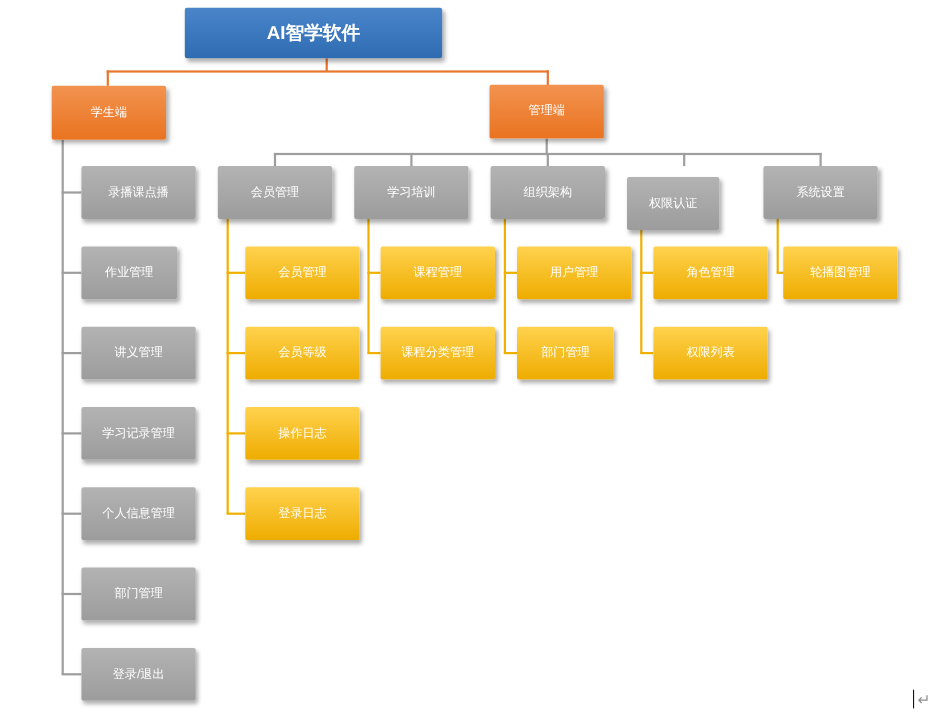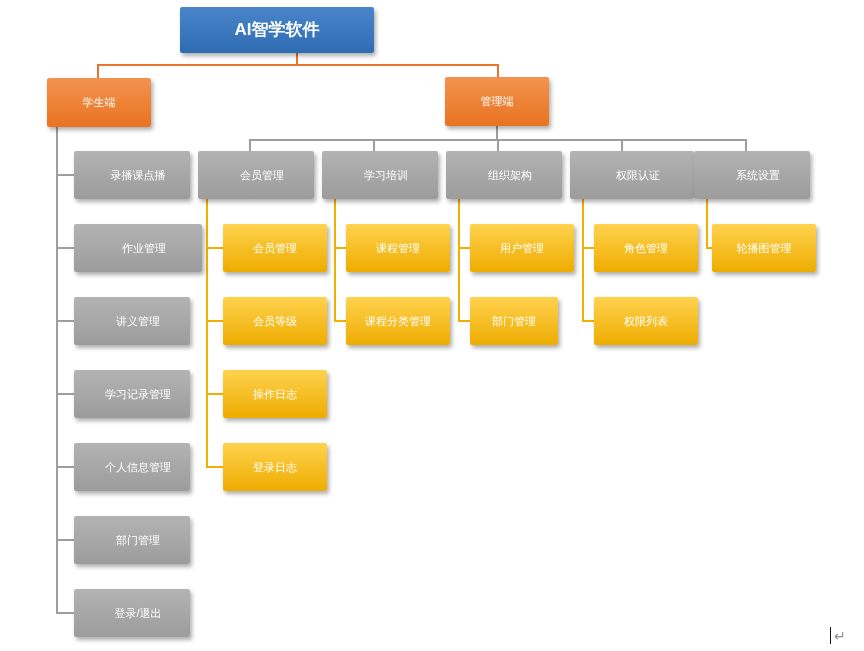--- a/index.html
+++ b/index.html
@@ -3,21 +3,21 @@
 <meta charset="utf-8">
 <style>
   html,body{margin:0;padding:0;background:#fff;}
   .canvas{position:relative;width:864px;height:651px;background:#fff;overflow:hidden;
           font-family:"Liberation Sans",sans-serif;}
   .node{position:absolute;display:flex;align-items:center;justify-content:center;
         color:#fff;font-size:11px;line-height:1.1;text-align:center;border-radius:2px;
         box-shadow:2px 3px 4px rgba(0,0,0,.32);}
   .n-blue{background:linear-gradient(180deg,#4a85ca,#2e6cb2);font-weight:700;font-size:17px;}
   .n-orange{background:linear-gradient(180deg,#f29350,#e97320);}
-  .n-gray{background:linear-gradient(180deg,#b3b3b3,#9c9c9c);padding-left:12px;}
+  .n-gray{background:linear-gradient(180deg,#b3b3b3,#9c9c9c);}
   .n-yellow{background:linear-gradient(180deg,#ffd24e,#eeac00);}
   .ln{position:absolute;display:block;}
   .lo{background:#e8762c;}
   .lg{background:#9e9e9e;}
   .ly{background:#f0b000;}
   .caret{position:absolute;left:830px;top:627px;width:1px;height:17px;background:#151515;}
   .pmark{position:absolute;left:834px;top:628px;font-size:14px;color:#8f8f8f;}
 </style>
 </head>
 <body>
@@ -56,37 +56,37 @@
   <i class="ln ly" style="left:334px;top:320px;width:12px;height:2px"></i>
   <i class="ln ly" style="left:458px;top:199px;width:2px;height:122px"></i>
   <i class="ln ly" style="left:458px;top:247px;width:12px;height:2px"></i>
   <i class="ln ly" style="left:458px;top:320px;width:12px;height:2px"></i>
   <i class="ln ly" style="left:582px;top:199px;width:2px;height:122px"></i>
   <i class="ln ly" style="left:582px;top:247px;width:12px;height:2px"></i>
   <i class="ln ly" style="left:582px;top:320px;width:12px;height:2px"></i>
   <i class="ln ly" style="left:706px;top:199px;width:2px;height:49px"></i>
   <i class="ln ly" style="left:706px;top:247px;width:13px;height:2px"></i>
 
-  <div class="node n-blue" style="left:180px;top:7px;width:194px;height:46px">AI智学软件</div>
+  <div class="node n-blue" style="left:168px;top:7px;width:234px;height:46px">AI智学软件</div>
 
   <div class="node n-orange" style="left:47px;top:78px;width:104px;height:49px">学生端</div>
   <div class="node n-orange" style="left:445px;top:77px;width:104px;height:49px">管理端</div>
 
   <div class="node n-gray" style="left:74px;top:151px;width:104px;height:48px">录播课点播</div>
-  <div class="node n-gray" style="left:74px;top:224px;width:116px;height:48px">作业管理</div>
+  <div class="node n-gray" style="left:74px;top:224px;width:87px;height:48px">作业管理</div>
   <div class="node n-gray" style="left:74px;top:297px;width:104px;height:48px">讲义管理</div>
   <div class="node n-gray" style="left:74px;top:370px;width:104px;height:48px">学习记录管理</div>
   <div class="node n-gray" style="left:74px;top:443px;width:104px;height:48px">个人信息管理</div>
   <div class="node n-gray" style="left:74px;top:516px;width:104px;height:48px">部门管理</div>
   <div class="node n-gray" style="left:74px;top:589px;width:104px;height:48px">登录/退出</div>
 
   <div class="node n-gray" style="left:198px;top:151px;width:104px;height:48px">会员管理</div>
   <div class="node n-gray" style="left:322px;top:151px;width:104px;height:48px">学习培训</div>
   <div class="node n-gray" style="left:446px;top:151px;width:104px;height:48px">组织架构</div>
-  <div class="node n-gray" style="left:570px;top:151px;width:112px;height:48px">权限认证</div>
+  <div class="node n-gray" style="left:570px;top:161px;width:84px;height:48px">权限认证</div>
   <div class="node n-gray" style="left:694px;top:151px;width:104px;height:48px">系统设置</div>
 
   <div class="node n-yellow" style="left:223px;top:224px;width:104px;height:48px">会员管理</div>
   <div class="node n-yellow" style="left:223px;top:297px;width:104px;height:48px">会员等级</div>
   <div class="node n-yellow" style="left:223px;top:370px;width:104px;height:48px">操作日志</div>
   <div class="node n-yellow" style="left:223px;top:443px;width:104px;height:48px">登录日志</div>
 
   <div class="node n-yellow" style="left:346px;top:224px;width:104px;height:48px">课程管理</div>
   <div class="node n-yellow" style="left:346px;top:297px;width:104px;height:48px">课程分类管理</div>
 

